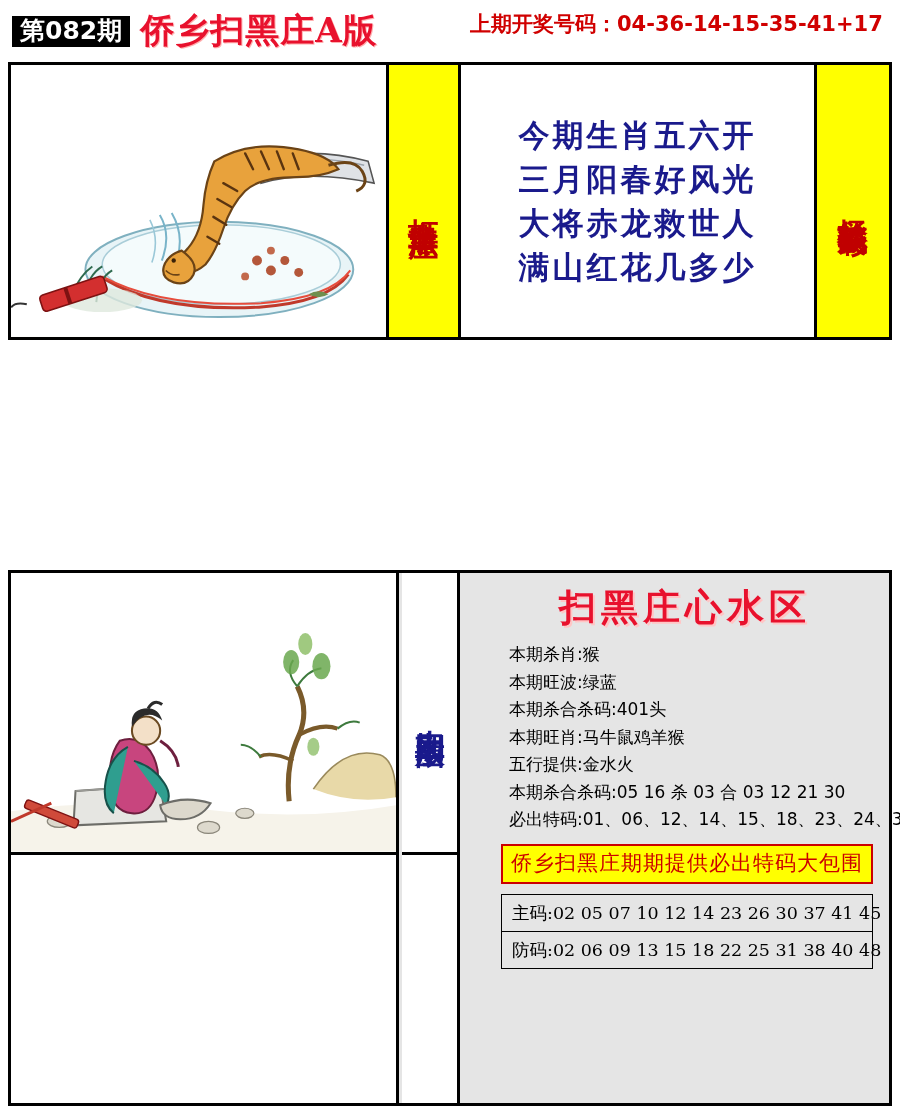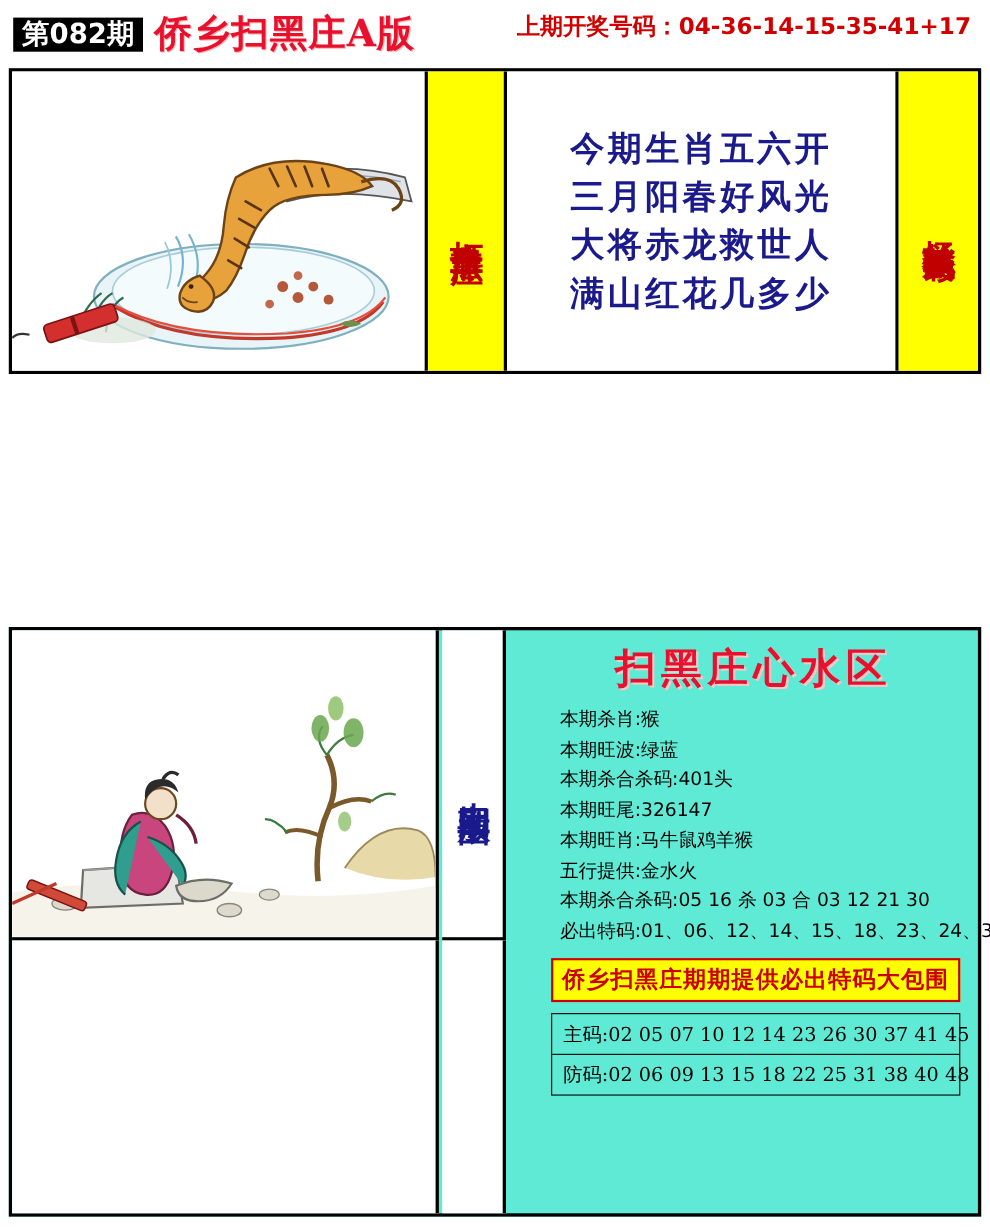--- a/index.html
+++ b/index.html
@@ -160,21 +160,21 @@
     letter-spacing: 0.5px;
     font-family: "DejaVu Sans", "Liberation Sans", sans-serif;
   }
 
   
   .bottom-panel {
     position: absolute;
     left: 8px; top: 570px;
     width: 884px; height: 536px;
     border: 3px solid #000;
-    background: #5eead4;
+    background: #e5e5e5;
   }
   .bp-left {
     position: absolute;
     left: 0; top: 0;
     width: 388px; height: 282px;
     border-right: 3px solid #000;
     border-bottom: 3px solid #000;
     overflow: hidden;
     background: #fdfdfa;
   }
@@ -234,21 +234,21 @@
     color: #000;
     line-height: 1.62;
     white-space: nowrap;
   }
   .redbar {
     margin: 10px 10px 10px 14px;
     background: #ffff00;
     border: 2px solid #cc0000;
     text-align: center;
     font-size: 21px;
-    font-weight: bold;
+    font-weight: normal;
     color: #cc0000;
     padding: 3px 0 5px 0;
     font-family: "DejaVu Serif", "Liberation Serif", serif;
     letter-spacing: 1px;
   }
   .codebox {
     margin: 0 10px 0 14px;
     border: 1px solid #000;
   }
   .code-row {
@@ -417,21 +417,20 @@
     </div>
     <div class="bp-vstrip-lower"></div>
 
     <div class="bp-right">
       <div class="xinshui-title">扫黑庄心水区</div>
 
       <div class="info-list">
         <div class="info-row">本期杀肖:猴</div>
         <div class="info-row">本期旺波:绿蓝</div>
         <div class="info-row">本期杀合杀码:401头</div>
-        <div class="info-row">本期旺尾:326147</div>
         <div class="info-row">本期旺肖:马牛鼠鸡羊猴</div>
         <div class="info-row">五行提供:金水火</div>
         <div class="info-row">本期杀合杀码:05 16 杀 03 合 03 12 21 30</div>
         <div class="info-row">必出特码:01、06、12、14、15、18、23、24、33</div>
       </div>
 
       <div class="redbar">侨乡扫黑庄期期提供必出特码大包围</div>
 
       <div class="codebox">
         <div class="code-row first">

